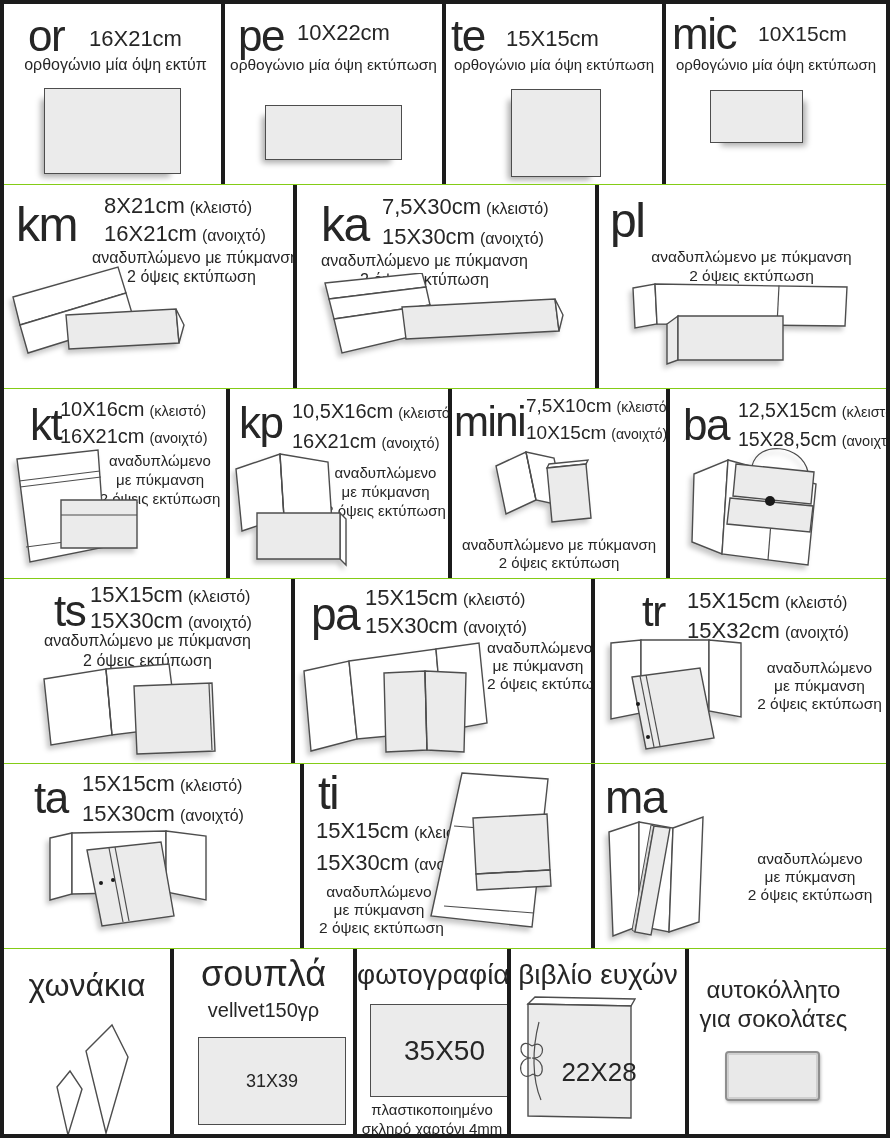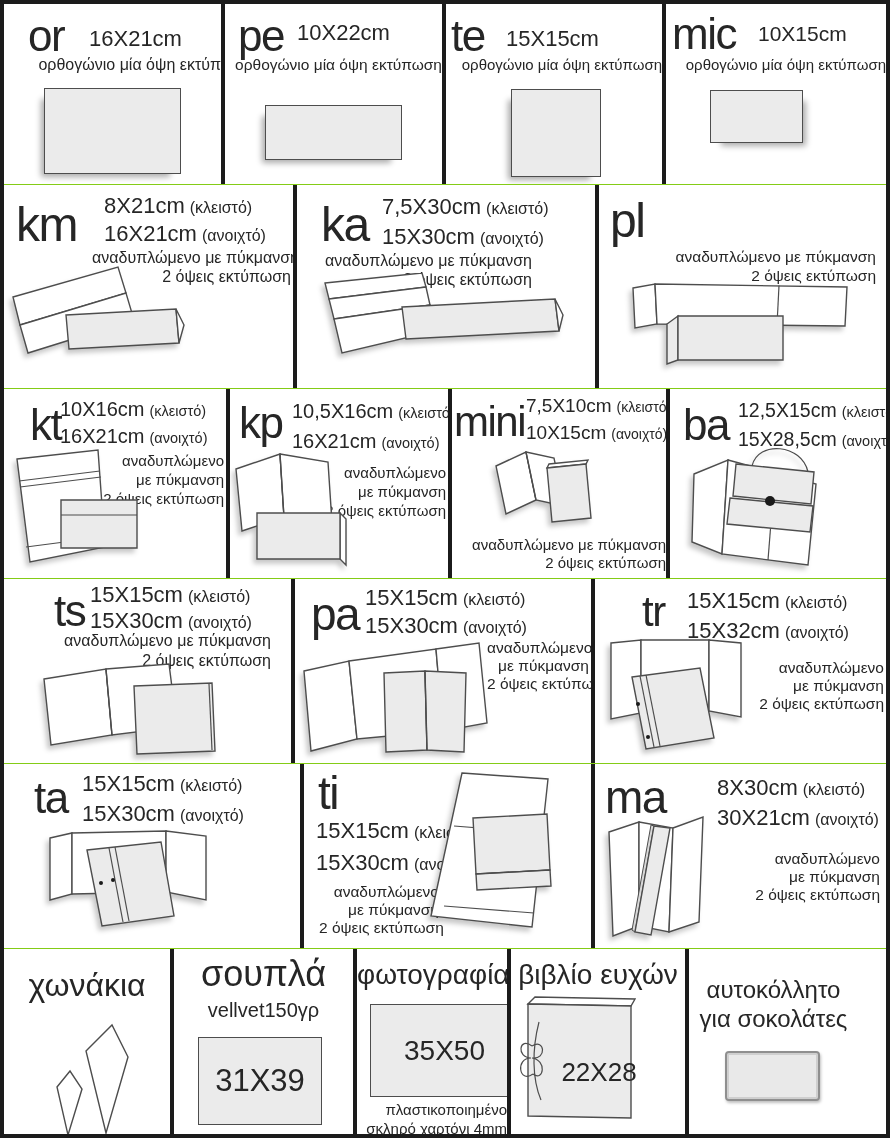--- a/index.html
+++ b/index.html
@@ -7,21 +7,21 @@
   body{width:890px;height:1138px;font-family:"Liberation Sans","DejaVu Sans",sans-serif;color:#222}
   .sheet{width:890px;height:1138px;border:4px solid #1b1b1b;display:flex;flex-direction:column;background:#fff}
   .row{display:flex;border-bottom:1px solid #84cc16}
   .row:last-child{border-bottom:none;flex:1}
   .cell{position:relative;border-right:4px solid #1b1b1b;overflow:hidden;background:#fff}
   .cell:last-child{border-right:none}
   .code{position:absolute;line-height:1;letter-spacing:-1.5px;color:#262626}
   .sizes{position:absolute}
   .size-line{white-space:nowrap;color:#262626}
   .size-line .note{margin-left:5px}
-  .desc{position:absolute;text-align:right;color:#262626}
+  .desc{position:absolute;text-align:center;color:#262626}
   .desc div{white-space:nowrap}
   .paper{position:absolute;background:#ebebeb;border:1px solid #4d4d4d;box-shadow:-7px 7px 6px -4px rgba(0,0,0,.33)}
   .art{position:absolute;filter:drop-shadow(-3px 4px 2.5px rgba(0,0,0,.22))}
   .art .w{fill:#ffffff;stroke:#4d4d4d;stroke-width:1.4}
   .art .g{fill:#ebebeb;stroke:#4d4d4d;stroke-width:1.4}
   .art .g2{fill:#d8d8d8;stroke:#4d4d4d;stroke-width:1}
   .art .ln{stroke:#4d4d4d;stroke-width:1.2;fill:none}
   .art .dot{fill:#1a1a1a;stroke:none}
   .big-title{position:absolute;text-align:center;left:0;right:0;color:#262626;white-space:nowrap}
   .size-in-box{position:absolute;display:flex;align-items:center;justify-content:center;color:#262626}
@@ -298,24 +298,20 @@
         <polygon class="w" points="38,3 124,9 108,157 7,146"></polygon>
         <line class="ln" x1="30" y1="56" x2="120" y2="63"></line>
         <line class="ln" x1="20" y1="136" x2="110" y2="143"></line>
         <polygon class="g" points="49,48 123,44 126,100 52,104"></polygon>
         <polygon class="g" points="52,104 126,100 127,116 53,120"></polygon>
         <line class="ln" x1="52" y1="104" x2="126" y2="100"></line>
       </svg>
     </div>
     <div class="cell" style="width:291px">
       <div class="code" style="left:10px;top:10px;font-size:46px">ma</div>
-      <div class="sizes" style="left:122px;top:10px;font-size:22px;line-height:28px">
-        <div class="size-line"><span class="sz">8X30cm</span><span class="note" style="font-size:16px">(κλειστό)</span></div>
-        <div class="size-line"><span class="sz">30X21cm</span><span class="note" style="font-size:16px">(ανοιχτό)</span></div>
-      </div>
       <div class="desc" style="left:145px;right:6px;top:86px;font-size:15.5px;line-height:18px">
         <div>αναδυπλώμενο</div>
           <div>με πύκμανση</div>
           <div>2 όψεις εκτύπωση</div>
       </div>
       <svg class="art" style="left:8px;top:50px" width="115" height="125" viewBox="0 0 115 125">
         <polygon class="w" points="6,18 36,8 36,112 10,122"></polygon>
         <polygon class="w" points="36,8 70,14 66,118 36,112"></polygon>
         <polygon class="w" points="70,14 100,3 96,108 66,118"></polygon>
         <polygon class="g2" points="48,11 51,12 32,118 29,116"></polygon>
@@ -328,21 +324,21 @@
     <div class="cell" style="width:170px">
       <div class="big-title" style="top:18px;font-size:32px">χωνάκια</div>
       <svg class="art" style="left:30px;top:66px;filter:none" width="110" height="125" viewBox="0 0 110 125">
         <polygon class="w" points="23,72 36,56 48,74 34,120"></polygon>
         <polygon class="w" points="52,36 78,10 94,42 72,118"></polygon>
       </svg>
     </div>
     <div class="cell" style="width:183px">
       <div class="big-title" style="top:4px;font-size:36px">σουπλά</div>
       <div class="big-title" style="top:50px;font-size:20px">vellvet150γρ</div>
-      <div class="paper size-in-box" style="left:24px;top:88px;width:124px;height:88px;box-shadow:none;border-width:1.5px;font-size:31px">
+      <div class="paper size-in-box" style="left:24px;top:88px;width:148px;height:88px;box-shadow:none;border-width:1.5px;font-size:18px">
           <span>31X39</span>
         </div>
     </div>
     <div class="cell" style="width:154px">
       <div class="big-title" style="top:10px;font-size:28px">φωτογραφία</div>
       <div class="paper size-in-box" style="left:13px;top:55px;width:149px;height:93px;box-shadow:none;border-width:1.5px;font-size:28px">
           <span>35X50</span>
         </div>
       <div class="desc" style="left:0;right:0;top:151px;font-size:15px;line-height:19px">
         <div>πλαστικοποιημένο</div>

